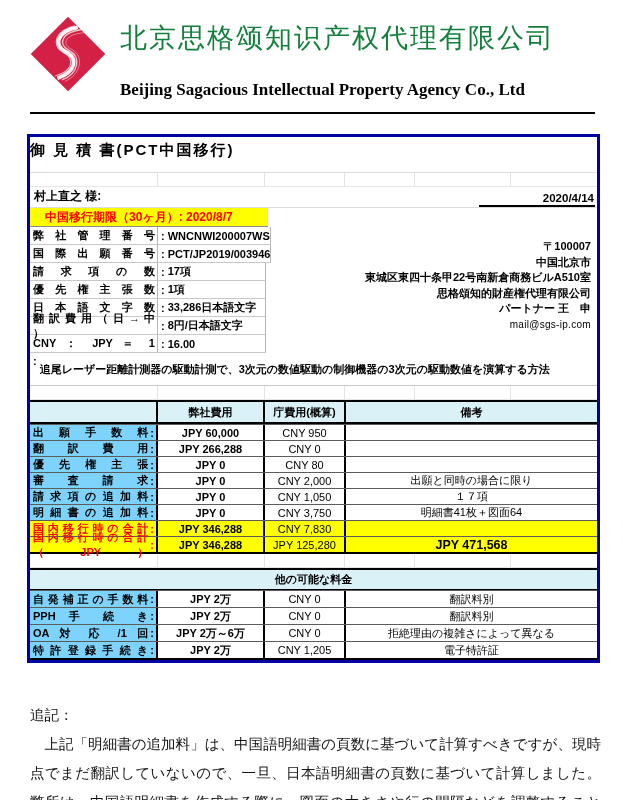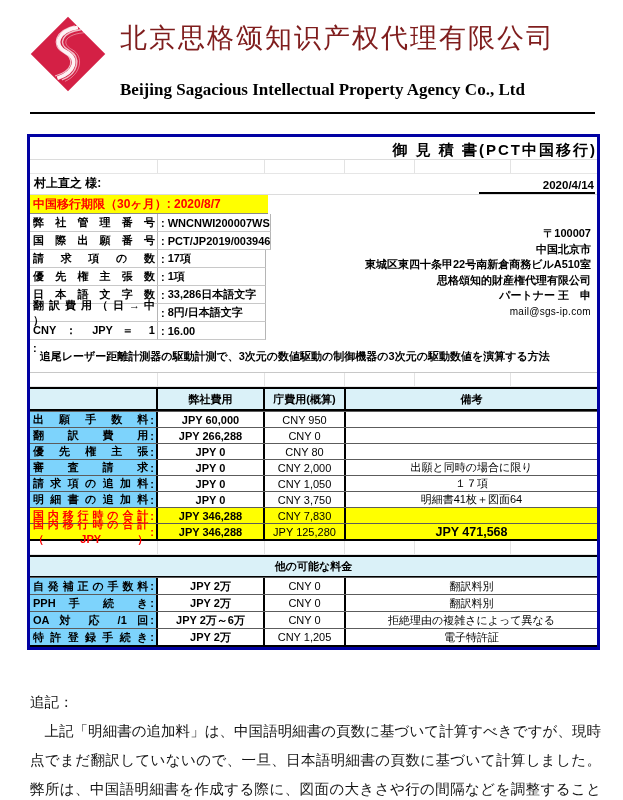--- a/index.html
+++ b/index.html
@@ -9,46 +9,46 @@
     background:#ffffff; font-family:"Liberation Sans", sans-serif; color:#000;
     overflow:hidden;
   }
 
   
   .company-header { display:flex; align-items:flex-start; padding:16px 0 0 30px; }
   .logo-wrap { width:76px; height:76px; flex:0 0 76px; }
   .company-names { margin-left:14px; padding-top:4px; }
   .company-name-cn {
     font-family:"Liberation Serif", serif; font-size:27px; font-weight:400;
-    letter-spacing:2px; color:#7f1d1d; white-space:nowrap;
+    letter-spacing:2px; color:#15803d; white-space:nowrap;
   }
   .company-name-en {
     font-family:"Liberation Serif", serif; font-size:17px; font-weight:700;
     margin-top:24px; color:#000; white-space:nowrap;
   }
   .header-divider { border-top:2px solid #000; margin:12px 28px 0 30px; }
 
   
   .quote-box { margin:20px 23px 0 27px; border:3px solid #0101a3; background:#fff; }
 
-  .title-row { height:23px; line-height:26px; text-align:right; font-size:15px;
+  .title-row { height:36px; line-height:26px; text-align:left; font-size:15px;
     font-weight:bold; letter-spacing:2px; border-bottom:1px solid #dcdcdc; }
 
   .grid-row { display:flex; height:14px; }
   .grid-row > div { border-right:1px solid #e3e3e3; border-bottom:1px solid #e6e6e6; }
   .g1{width:128px}.g2{width:107px}.g3{width:80px}.g4{width:70px}.g5{width:96px}.g6{flex:1;border-right:none!important}
 
   .name-row { display:flex; height:21px; align-items:flex-end; border-bottom:1px solid #dcdcdc; }
   .recipient { flex:1; padding:0 0 2px 4px; font-size:12px; font-weight:bold; }
   .date-cell { width:116px; margin-right:2px; text-align:right; font-size:11.5px;
     font-weight:bold; border-bottom:2px solid #000; padding:0 1px 1px 0; }
 
   .deadline-row { height:19px; display:flex; }
   .deadline-cell { width:238px; background:#ffff00; color:#ff0000; font-weight:bold;
-    font-size:12px; line-height:18px; padding-left:3px; border-bottom:1px solid #8a8a8a;
+    font-size:12px; line-height:18px; padding-left:15px; border-bottom:1px solid #8a8a8a;
     white-space:nowrap; }
 
   
   .info-section { position:relative; }
   .info-row { display:flex; height:18px; font-size:11px; font-weight:bold; align-items:stretch; }
   .info-label { width:128px; display:flex; align-items:center; padding:0 2px 0 3px;
     border-right:1px solid #b5b5b5; border-bottom:1px solid #c8c8c8; }
   .info-label .lbl { flex:1; text-align:justify; text-align-last:justify; }
   .info-value { flex:0 0 108px; display:flex; align-items:center; padding-left:2px;
     border-right:1px solid #b5b5b5; border-bottom:1px solid #c8c8c8; white-space:nowrap; }

